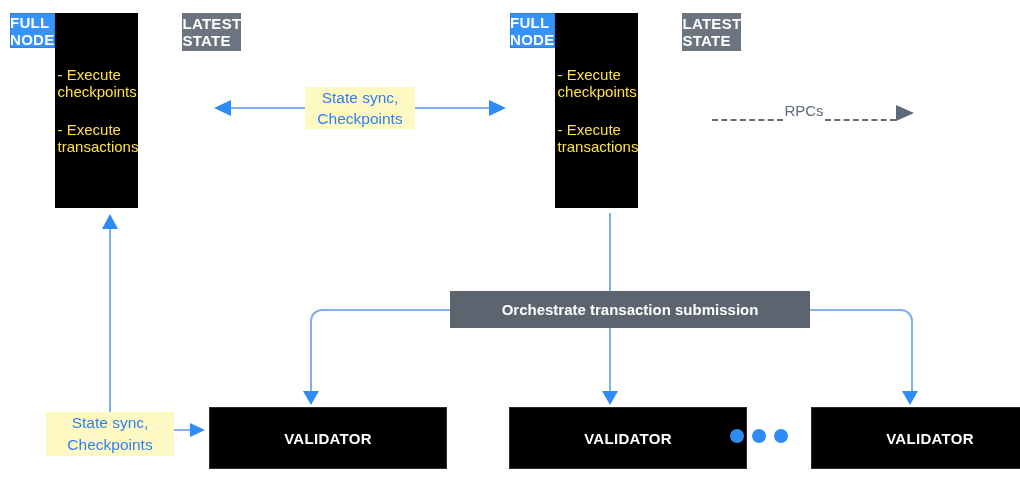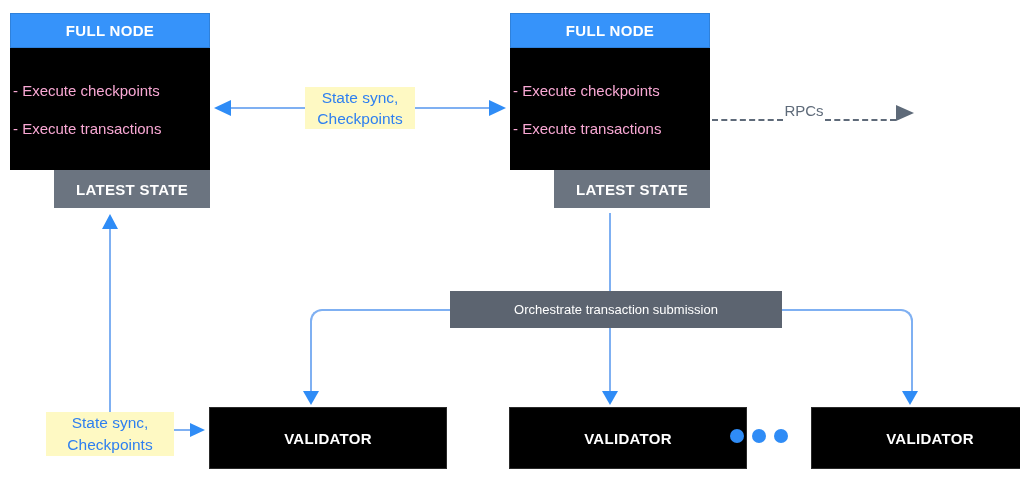--- a/index.html
+++ b/index.html
@@ -6,30 +6,30 @@
   .canvas {
     position: relative;
     width: 1020px;
     height: 480px;
     background: var(--background, #ffffff);
     font-family: "Liberation Sans", "DejaVu Sans", sans-serif;
     overflow: hidden;
   }
 
   
-  .full-node { position: absolute; top: 13px; width: 200px; height: 195px; display: flex; flex-direction: column; }
+  .full-node { position: absolute; top: 13px; width: 200px; height: 195px; display: flex; }
   .fn-header {
     height: 35px; background: var(--header-blue, #3693fa);
     color: #fff; font-weight: 700; font-size: 15px; letter-spacing: .3px;
     display: flex; align-items: center; justify-content: center;
     box-shadow: inset 0 0 0 1px rgba(0,0,0,.12);
   }
   .fn-body {
     flex: 1; background: var(--node-black, #000);
-    color: #f9a8d4; font-size: 15px; font-weight: 500;
+    color: #fde047; font-size: 15px; font-weight: 500;
     display: flex; flex-direction: column; justify-content: center; gap: 21px;
     padding-left: 3px;
   }
   .fn-footer {
     height: 38px; background: var(--state-gray, #6b7480);
     color: #fff; font-weight: 700; font-size: 15px; letter-spacing: .3px;
     display: flex; align-items: center; justify-content: center; margin-left: 44px;
   }
 
   
@@ -54,23 +54,23 @@
   .rpc-text { color: var(--rpc-gray, #5e6a79); font-size: 15px; line-height: 20px; padding: 0 1px; }
   .rpc-head { width: 0; height: 0; border-top: 8px solid transparent; border-bottom: 8px solid transparent; border-left: 18px solid var(--rpc-gray, #5e6a79); }
 
   
   .elbow { position: absolute; top: 309px; height: 82px; }
   .elbow-left  { left: 310px; width: 140px; border-left: 2px solid var(--line-blue, #7fb0f2); border-top: 2px solid var(--line-blue, #7fb0f2); border-top-left-radius: 12px; }
   .elbow-right { left: 770px; width: 141px; border-right: 2px solid var(--line-blue, #7fb0f2); border-top: 2px solid var(--line-blue, #7fb0f2); border-top-right-radius: 12px; }
 
   
   .orchestrate {
-    position: absolute; left: 450px; top: 291px; width: 332px; height: 37px;
+    position: absolute; left: 450px; top: 291px; width: 360px; height: 37px;
     background: var(--orchestrate-gray, #5c6470); color: #fff;
-    font-size: 13px; font-weight: 400;
+    font-size: 15px; font-weight: 700;
     display: flex; align-items: center; justify-content: center;
     z-index: 3;
   }
 
   
   .validator {
     position: absolute; top: 408px; width: 236px; height: 60px;
     background: var(--node-black, #000); color: #fff;
     font-weight: 700; font-size: 15px; letter-spacing: .3px;
     display: flex; align-items: center; justify-content: center;

